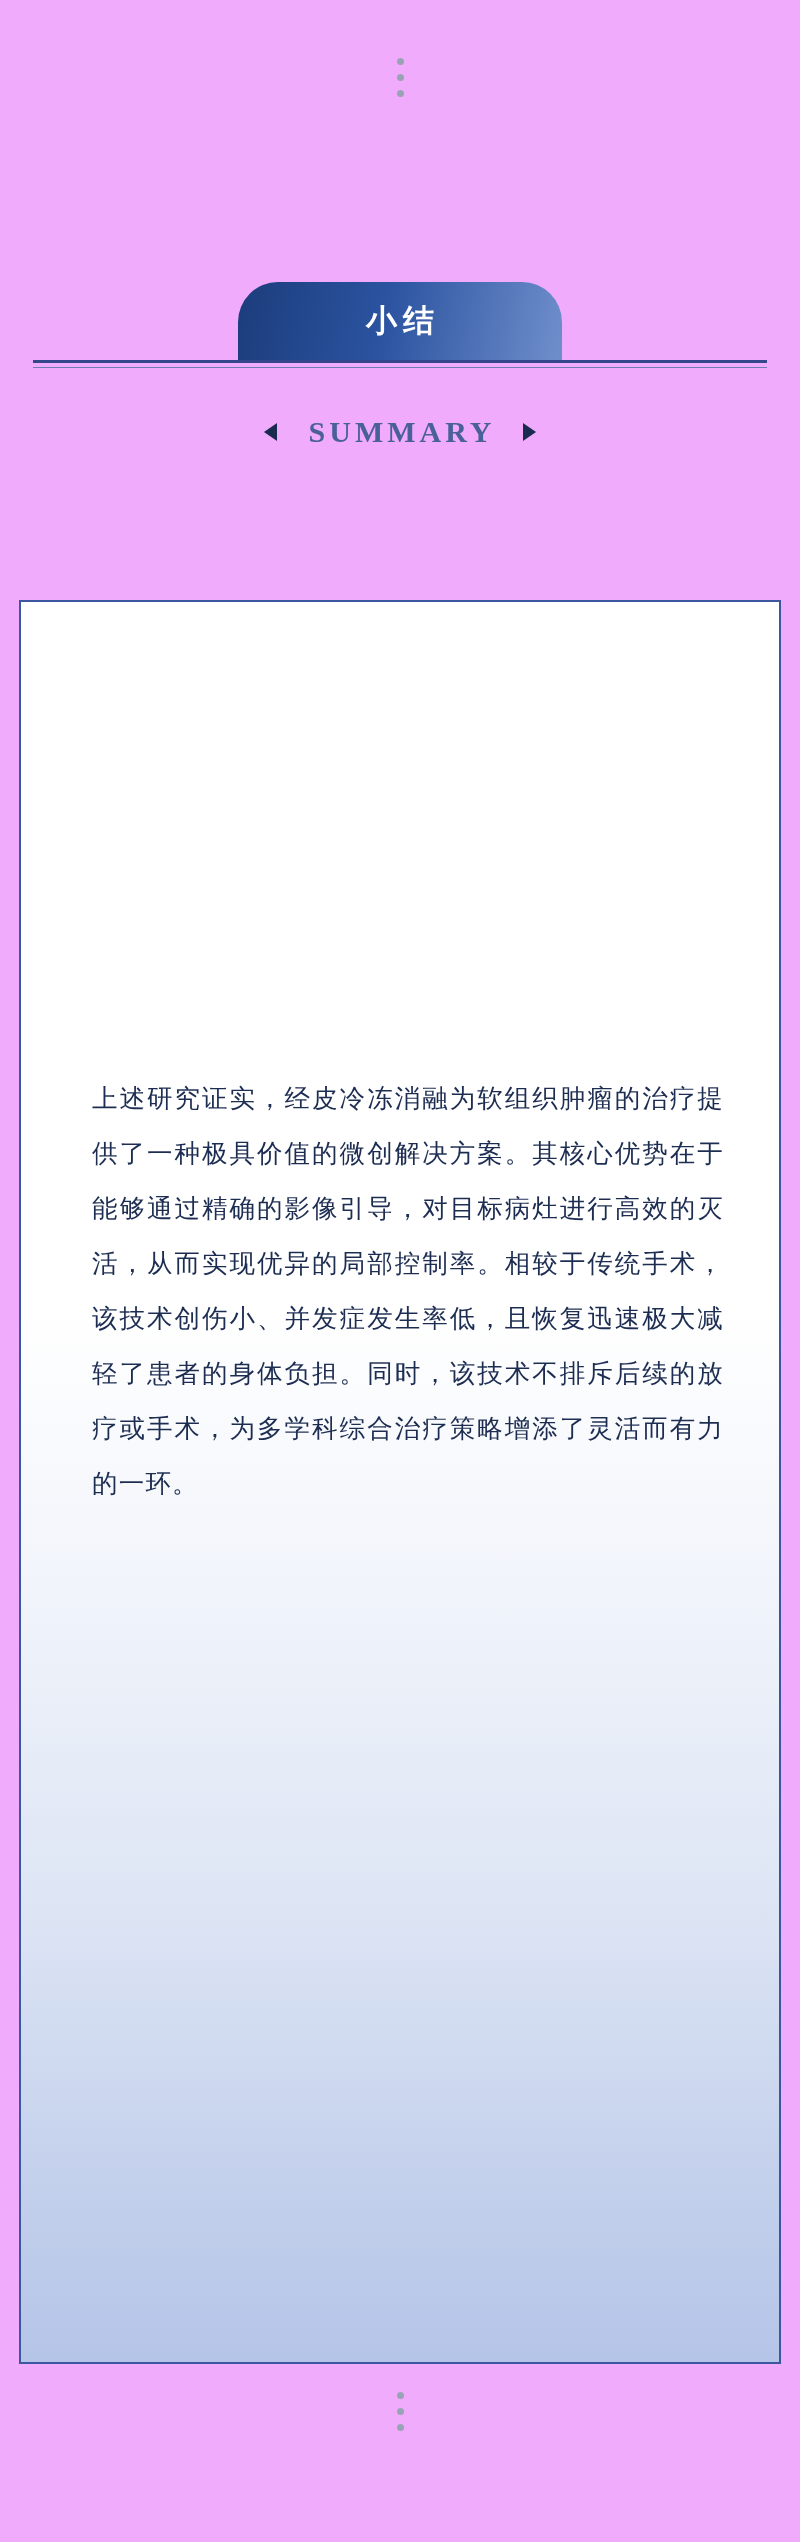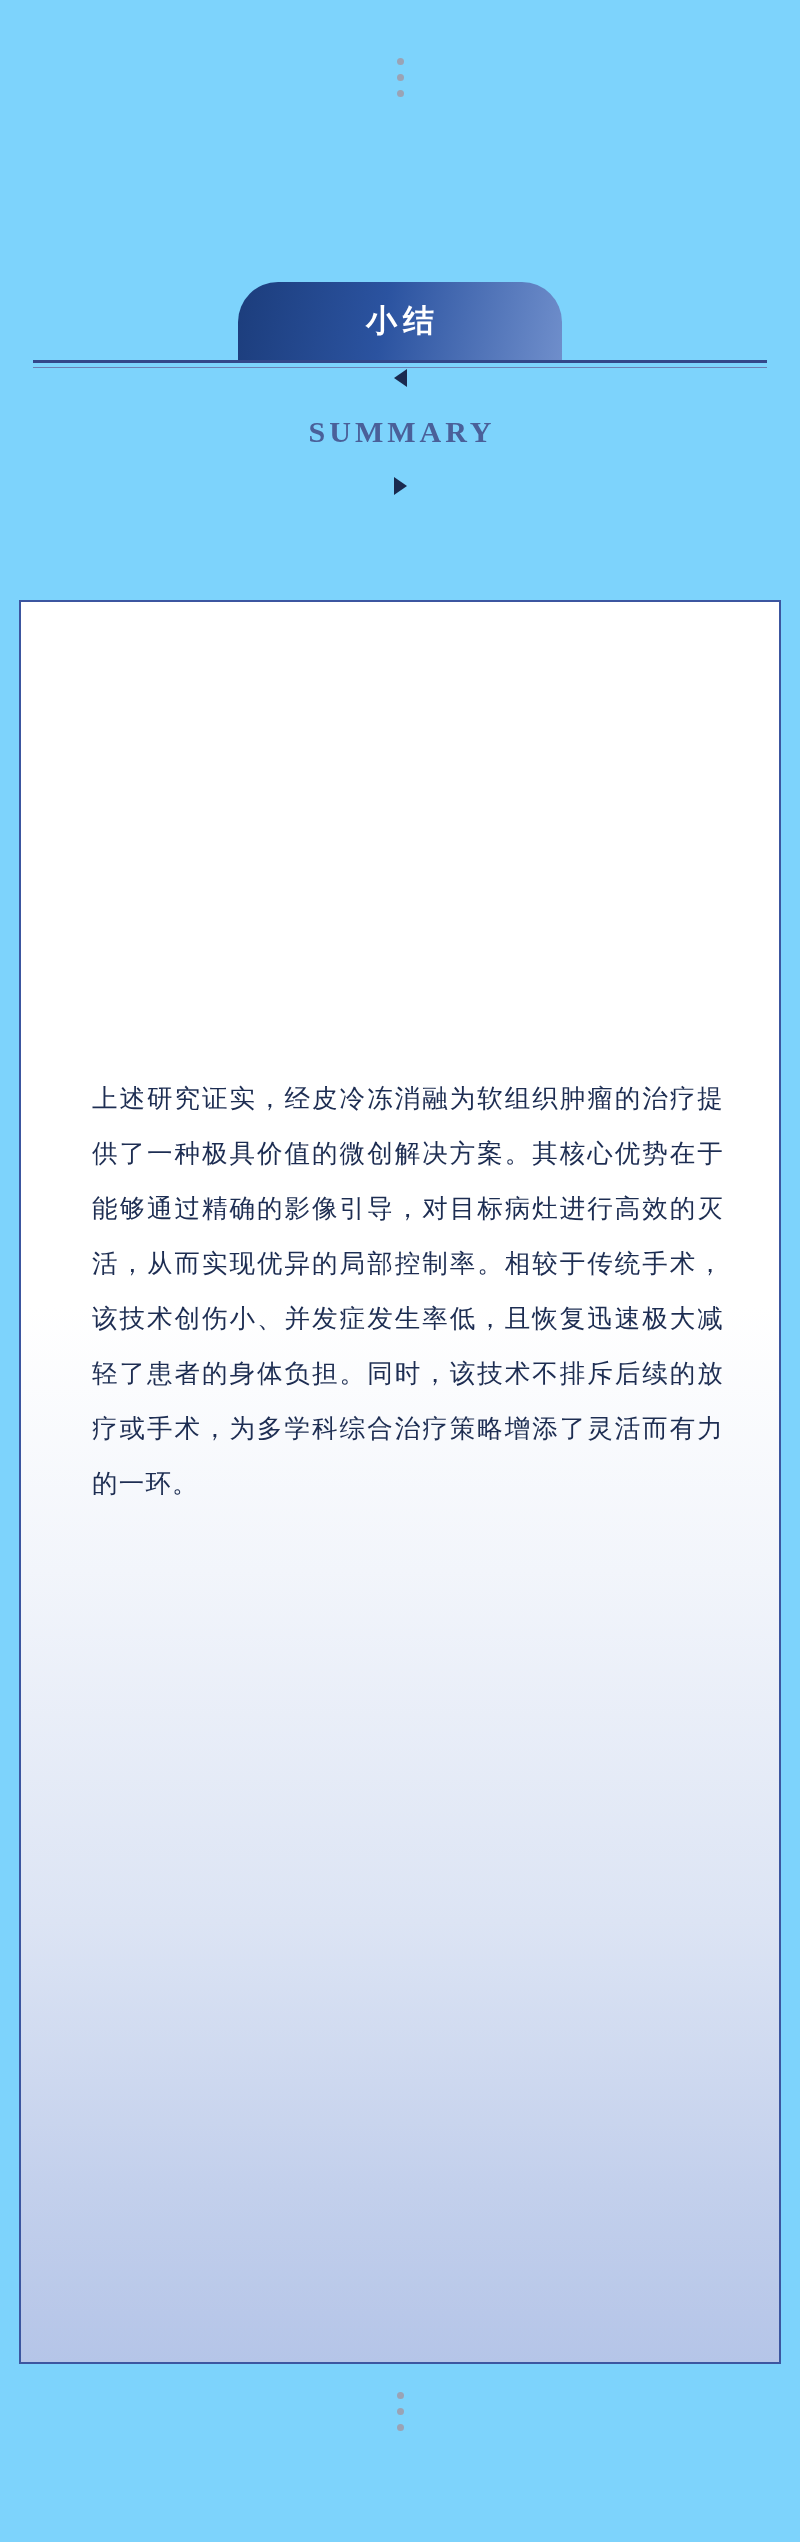--- a/index.html
+++ b/index.html
@@ -12,21 +12,21 @@
     height: 2542px;
     font-family: "Liberation Sans", sans-serif;
     position: relative;
     overflow: hidden;
   }
 
   .page {
     width: 800px;
     height: 2542px;
     position: relative;
-    background: #7dd3fc;
+    background: #f0abfc;
   }
 
   
   .dots {
     width: 100%;
     display: flex;
     flex-direction: column;
     align-items: center;
     gap: 9px;
   }
@@ -95,21 +95,20 @@
   .subtitle-row {
     position: absolute;
     top: 408px;
     left: 0;
     width: 800px;
     height: 48px;
     display: flex;
     align-items: center;
     justify-content: center;
     gap: 28px;
-    flex-direction: column;
   }
   .tri {
     width: 0;
     height: 0;
     border-top: 9px solid transparent;
     border-bottom: 9px solid transparent;
   }
   .tri-left {
     border-right: 13px solid #1a2a4f;
   }

